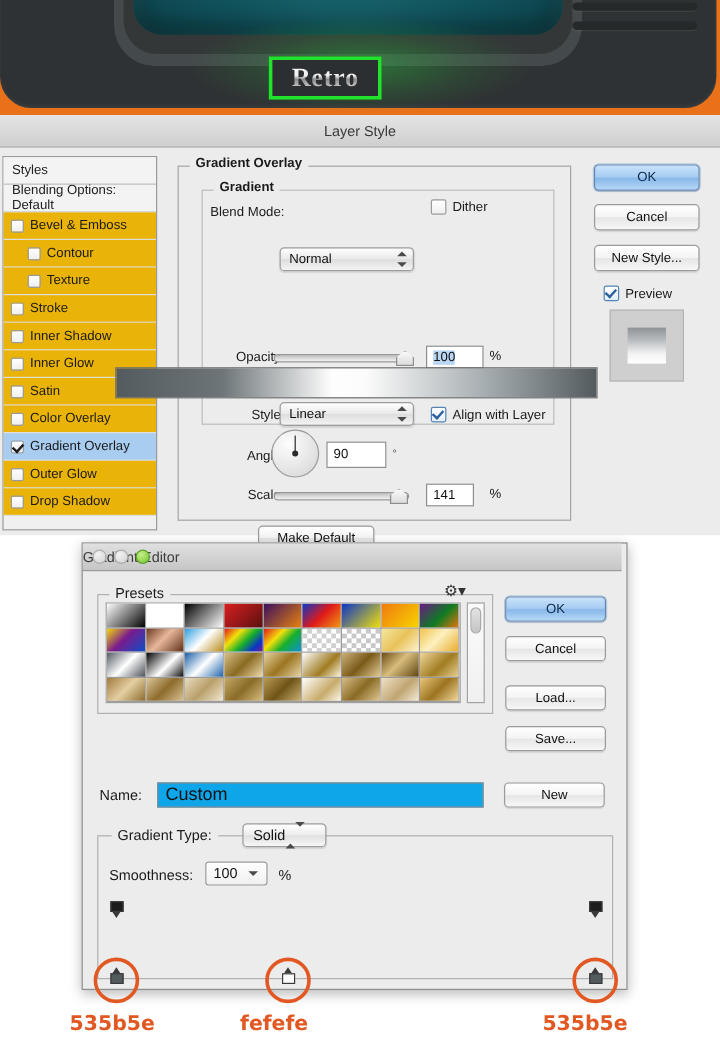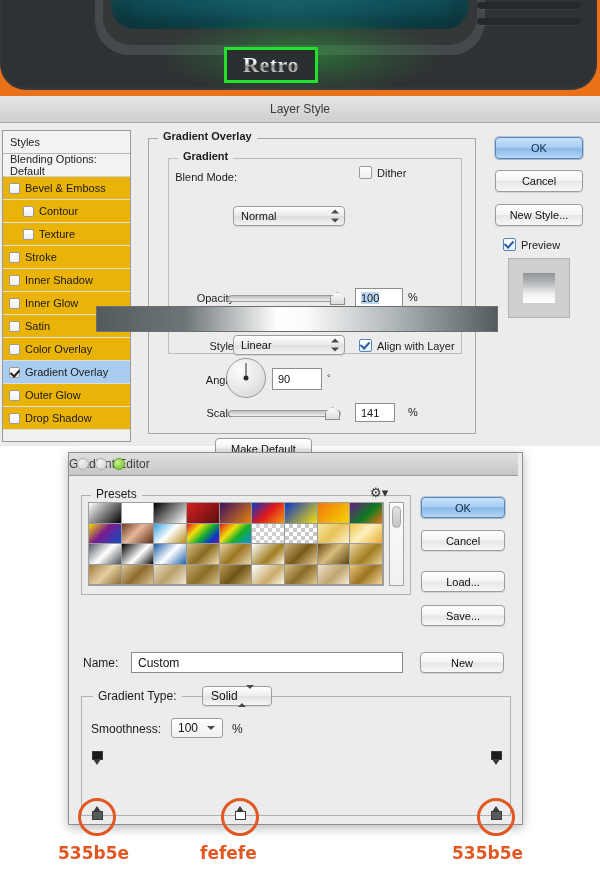--- a/index.html
+++ b/index.html
@@ -304,23 +304,23 @@
   .ps-thumb {
     position: absolute; left: 2px; top: 3px; width: 9px; height: 22px;
     border-radius: 5px;
     background: linear-gradient(180deg,#e3e3e3,#c4c4c4);
     border: 1px solid #a8a8a8; box-sizing: border-box;
   }
 
   .name-label { position: absolute; left: 14px; top: 203px; font-size: 12px; color: #1a1a1a; }
   .name-field {
     position: absolute; left: 62px; top: 199px; width: 272px; height: 21px;
-    box-sizing: border-box; border: 1px solid #8b8b8b; background: #ffffff;
+    box-sizing: border-box; border: 1px solid #8b8b8b; background: #0ea5e9;
     display: flex; align-items: center; padding-left: 6px;
-    font-size: 12px; color: #111;
+    font-size: 15px; color: #111;
   }
 
   .gtype-box {
     position: absolute; left: 12px; top: 243px; width: 430px; height: 120px;
     border: 1px solid #b0b0b0; box-sizing: border-box;
   }
   .gtype-label { position: absolute; left: 24px; top: 236px; background: #ececec; padding: 0 5px; font-size: 12px; color: #1a1a1a; }
   .gtype-popup {
     position: absolute; left: 133px; top: 233px; width: 70px; height: 20px;
     box-sizing: border-box; border: 1px solid #9d9d9d; border-radius: 4px;

